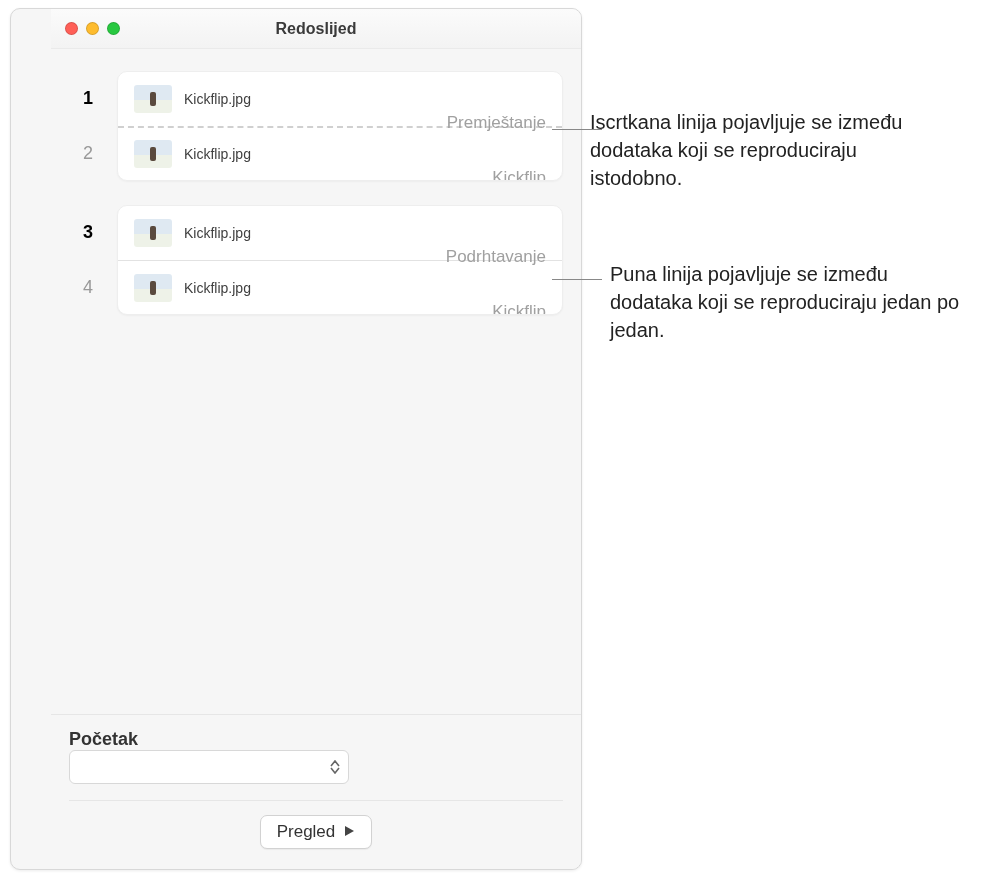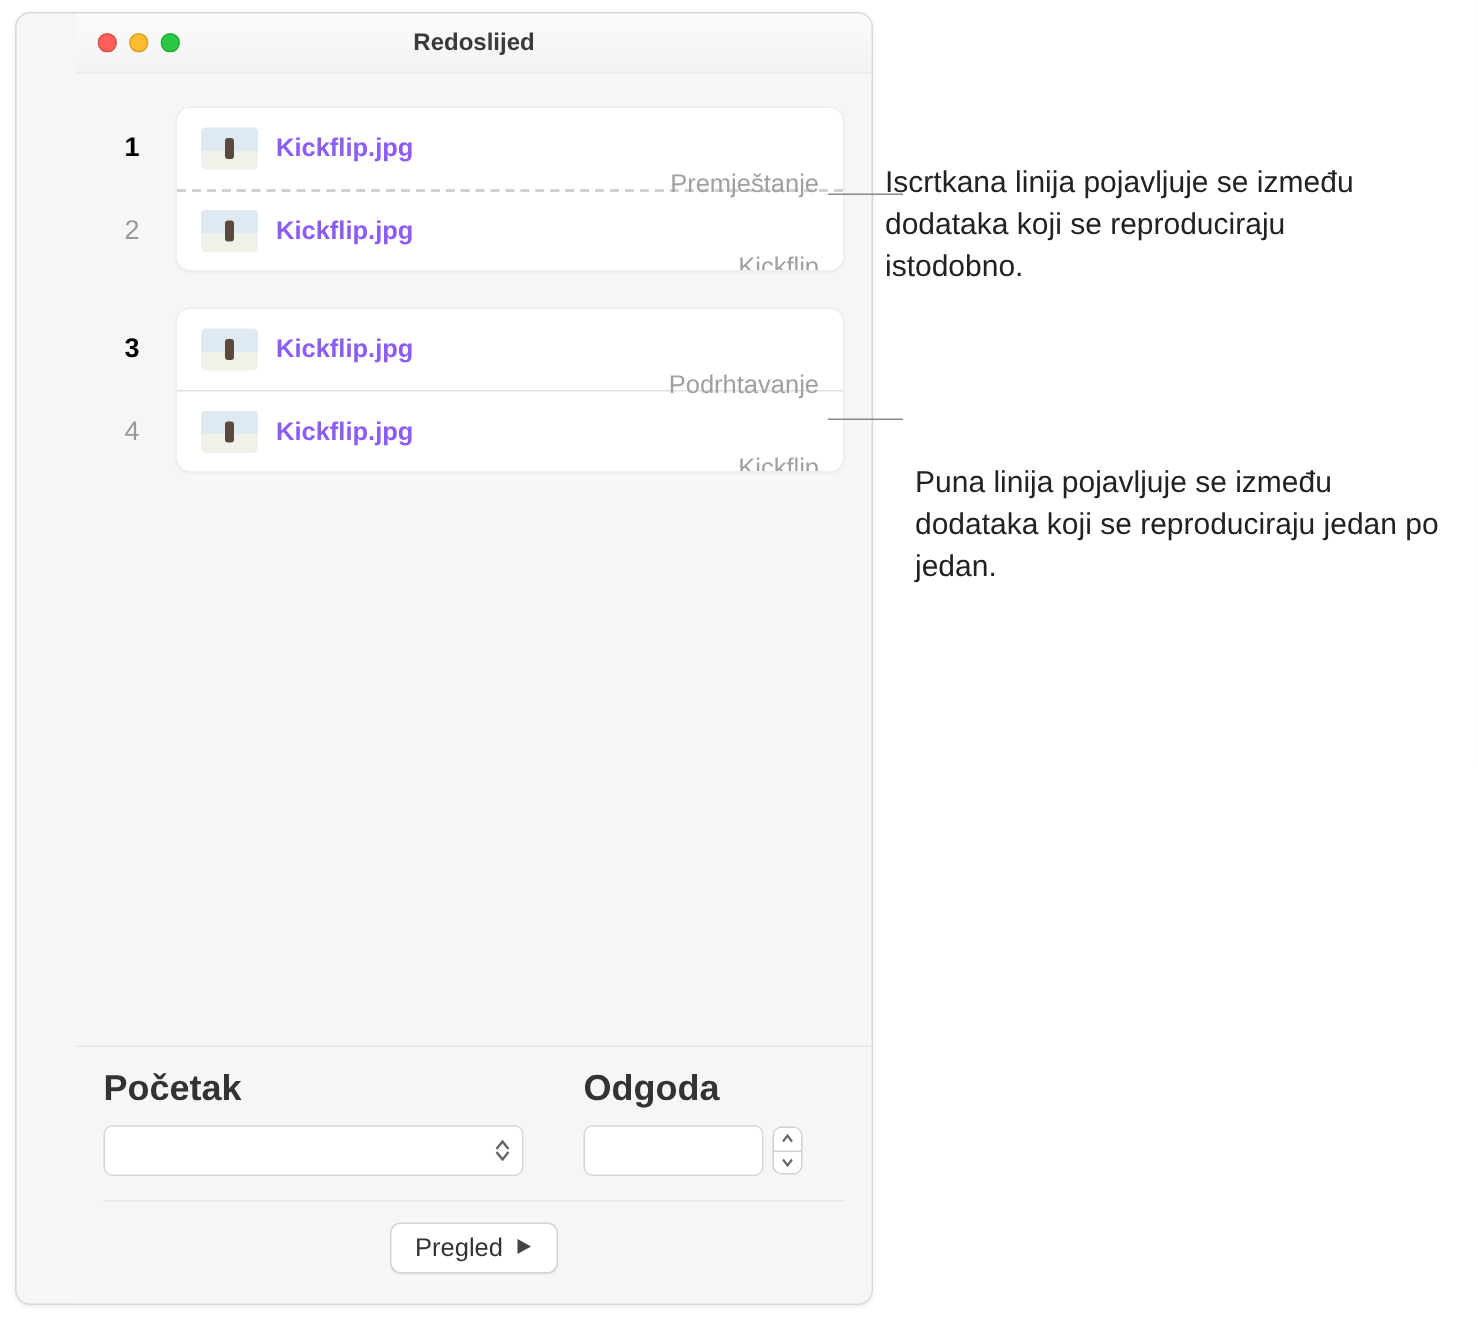--- a/index.html
+++ b/index.html
@@ -89,32 +89,32 @@
       background: linear-gradient(#dfe9f2 0 55%, #eef2e8 55% 100%);
       border-radius:3px;
       position:relative;
       margin-right:12px;
       flex-shrink:0;
     }
     .thumb::after{
       content:""; position:absolute; left:16px; top:7px;
       width:6px; height:14px; background:#5a4a3e; border-radius:2px;
     }
-    .fname { font-size:17px; font-weight:700; color:#8b5cf6; flex:1; }
+    .fname { font-size:14px; font-weight:400; color:#404040; flex:1; }
     .effect { font-size:17px; color:#a0a0a0;margin-top:48px; }
     .bottom-panel {
       border-top: 1px solid #e6e6e6;
       background:#f6f6f6;
       padding: 14px 18px 20px 18px;
     }
     .controls {
       display:flex; gap:40px;
     }
     .ctrl { display:flex; flex-direction:column; }
-    .ctrl-label { font-size:24px; font-weight:600; color:#333; margin-bottom:10px; }
+    .ctrl-label { font-size:18px; font-weight:600; color:#333; }
     .select-box {
       height:34px; background:#fff;
       border:1px solid #d8d8d8; border-radius:6px;
       display:flex; align-items:center; justify-content:flex-end;
       padding-right:4px;
     }
     .select-start { width: 280px; }
     .select-delay { width: 120px; }
     .chevrons {
       width:18px; height:26px;
@@ -144,21 +144,21 @@
       box-shadow: 0 1px 1px rgba(0,0,0,0.05);
     }
     .callout {
       position:absolute;
       font-size:20px;
       line-height:1.4;
       color:#222;
       width: 360px;
     }
     .callout-1 { left: 590px; top: 108px; }
-    .callout-2 { left: 610px; top: 260px; margin-top: 48px; }
+    .callout-2 { left: 610px; top: 260px; }
     .callout-line {
       position:absolute; height:1px; background:#888;
     }
     .line1 { left: 552px; top: 129px; width: 50px; }
     .line2 { left: 552px; top: 279px; width: 50px; }
   </style>
 </head>
 <body>
 
 <div class="window">
@@ -224,40 +224,20 @@
           <span class="chevrons">
             <svg width="10" height="7" viewBox="0 0 10 7">
                 <path d="M1 6 L5 1 L9 6" fill="none" stroke="#666" stroke-width="1.6"></path>
               </svg>
             <svg width="10" height="7" viewBox="0 0 10 7">
                 <path d="M1 1 L5 6 L9 1" fill="none" stroke="#666" stroke-width="1.6"></path>
               </svg>
           </span>
         </div>
       </div>
-      <div class="ctrl">
-        <div class="ctrl-label">Odgoda</div>
-        <div class="stepper-wrap">
-          <div class="select-box select-delay">
-            <span></span>
-          </div>
-          <div class="stepper">
-            <div class="stepper-btn">
-              <svg width="8" height="6" viewBox="0 0 8 6">
-                  <path d="M1 5 L4 1 L7 5" fill="none" stroke="#666" stroke-width="1.4"></path>
-                </svg>
-            </div>
-            <div class="stepper-btn">
-              <svg width="8" height="6" viewBox="0 0 8 6">
-                  <path d="M1 1 L4 5 L7 1" fill="none" stroke="#666" stroke-width="1.4"></path>
-                </svg>
-            </div>
-          </div>
-        </div>
-      </div>
     </div>
     <div class="hr"></div>
     <div class="preview-row">
       <button class="preview-btn">
         <span>Pregled</span>
         <span>
           <svg width="12" height="12" viewBox="0 0 12 12">
               <path d="M2 1 L11 6 L2 11 Z" fill="#444"></path>
             </svg>
         </span>

